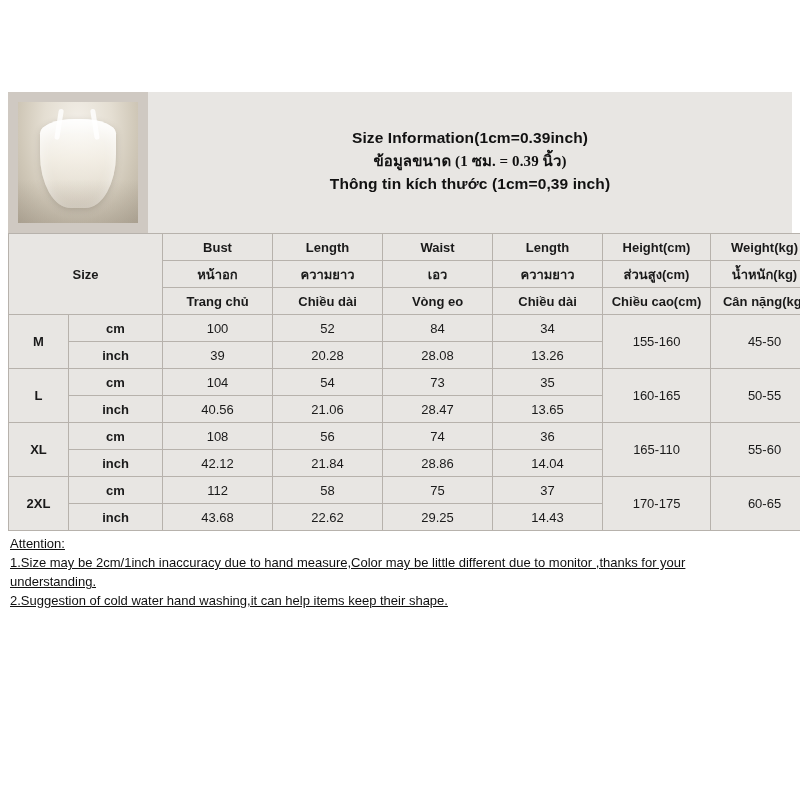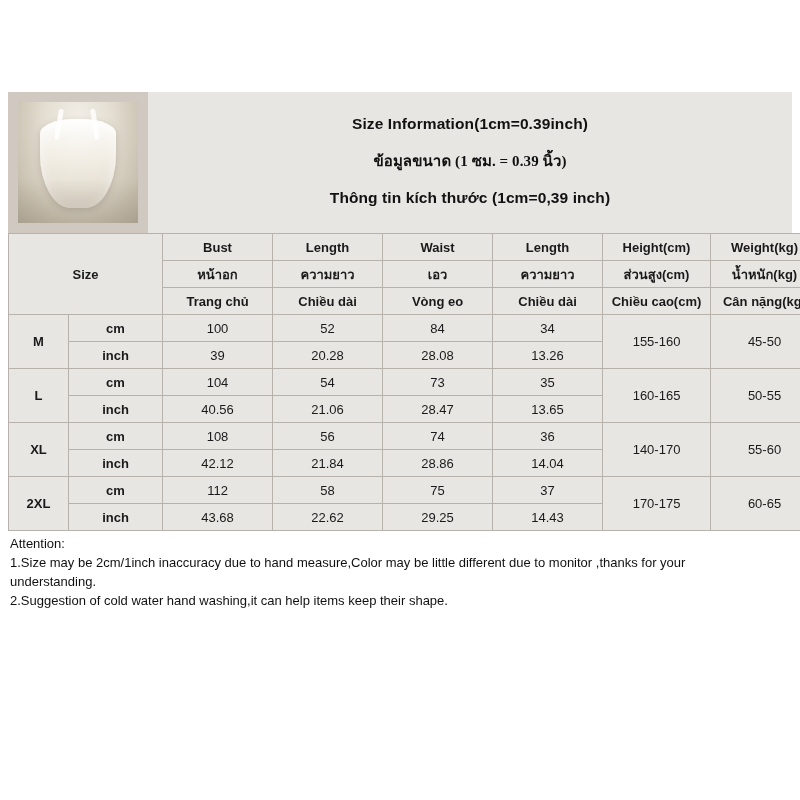--- a/index.html
+++ b/index.html
@@ -81,21 +81,21 @@
     background: linear-gradient(180deg, rgba(120,108,92,0) 0%, rgba(120,108,92,0.25) 100%);
   }
 
   .header-title {
     flex: 1;
     background: #e8e6e3;
     display: flex;
     flex-direction: column;
     align-items: center;
     justify-content: center;
-    gap: 16px;
+    gap: 2px;
     padding-bottom: 4px;
   }
   .header-title .line {
     font-weight: bold;
     font-size: 15.5px;
     color: #111;
     text-align: center;
     letter-spacing: .1px;
   }
   .header-title .line.thai {
@@ -154,20 +154,21 @@
     width: 784px;
     background: #ffffff;
     padding-top: 3px;
   }
   .attention p {
     margin: 0;
     font-size: 13px;
     line-height: 19px;
     color: #111;
     padding-left: 2px;
+    text-decoration: underline;
   }
 </style>
 </head>
 <body>
 
 <div class="page">
   <div class="chart-wrap">
 
     <div class="header-band">
       <div class="header-photo">
@@ -260,21 +261,21 @@
           <td class="val">13.65</td>
         </tr>
 
         <tr>
           <td class="size-label" rowspan="2">XL</td>
           <td class="unit-cell">cm</td>
           <td class="val">108</td>
           <td class="val">56</td>
           <td class="val">74</td>
           <td class="val">36</td>
-          <td class="tall-val" rowspan="2">140-170</td>
+          <td class="tall-val" rowspan="2">165-110</td>
           <td class="tall-val" rowspan="2">55-60</td>
         </tr>
         <tr>
           <td class="unit-cell">inch</td>
           <td class="val">42.12</td>
           <td class="val">21.84</td>
           <td class="val">28.86</td>
           <td class="val">14.04</td>
         </tr>
 

